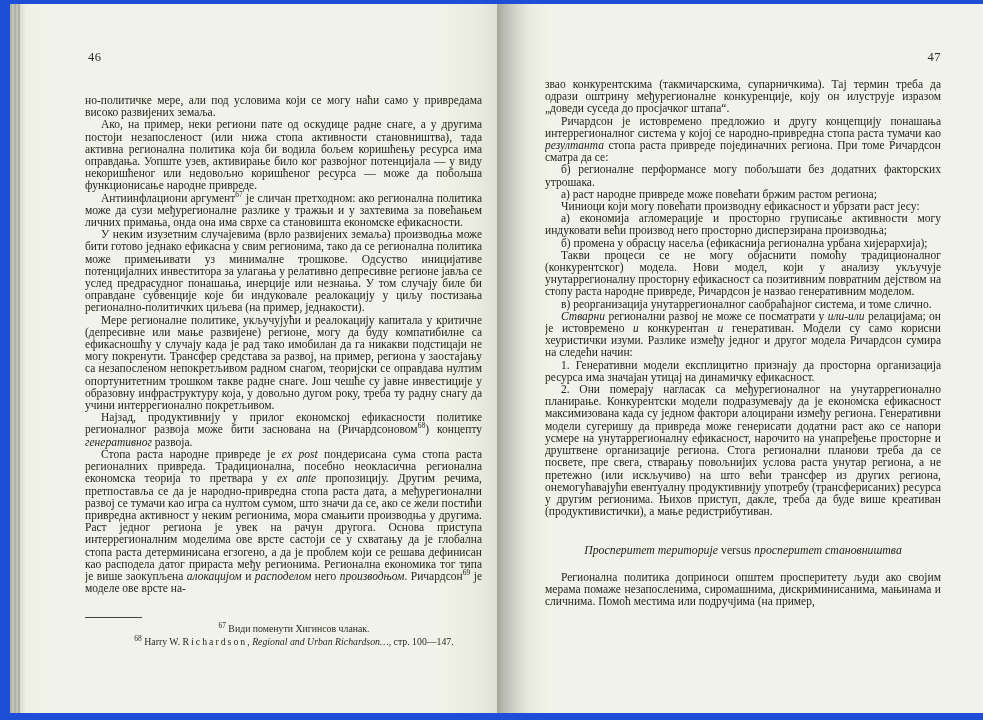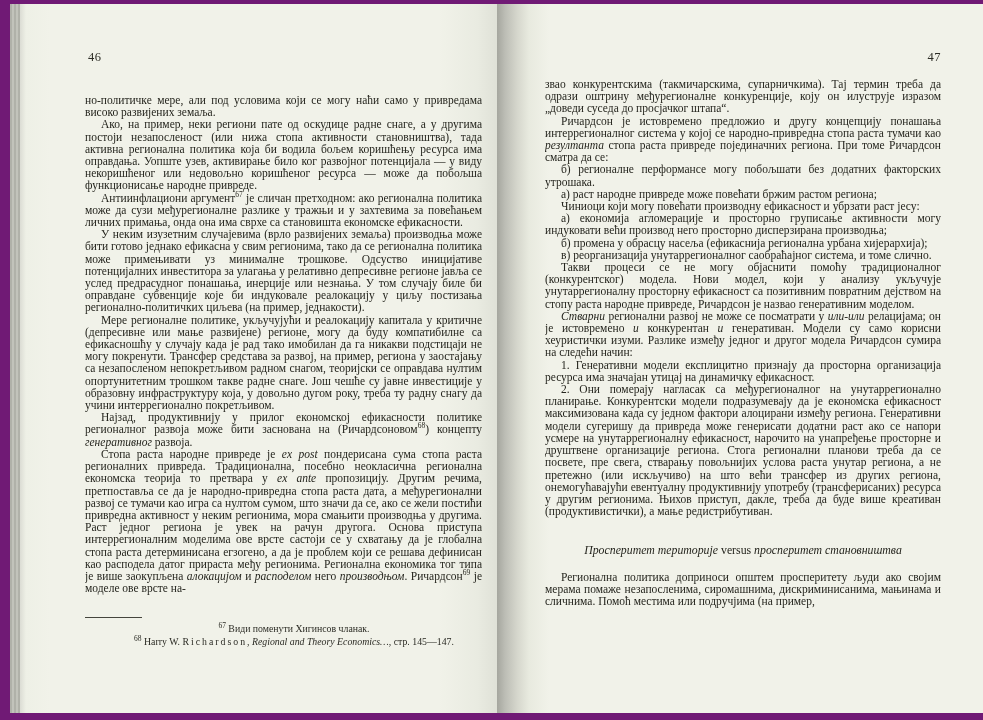--- a/index.html
+++ b/index.html
@@ -1,16 +1,16 @@
 <!DOCTYPE html>
 <html><head>
 <meta charset="utf-8">
 <style>
   html,body{margin:0;padding:0;background:#000;}
-  .scan{position:relative;width:983px;height:720px;background:#701a75;overflow:hidden;
+  .scan{position:relative;width:983px;height:720px;background:#1d4ed8;overflow:hidden;
         font-family:"Liberation Serif","DejaVu Serif",serif;}
   .page{position:absolute;top:4px;height:709px;}
   .page-left{left:10px;width:487px;
     background:linear-gradient(to right,#a9aaa2 0px,#c6c7bf 5px,#d8d9d1 9px,#eef0e6 16px,#f1f2e9 40px,#f1f2e9 88%,#e9ebe1 96%,#dfe1d7 100%);}
   .page-right{left:497px;width:578px;
     background:linear-gradient(to right,#a5a69e 0px,#bcbdb5 8px,#d5d6cc 20px,#e8eadf 32px,#f1f2e9 52px,#f1f2e9 100%);}
   .edge-streak{position:absolute;left:10px;top:4px;width:10px;height:709px;
     background:repeating-linear-gradient(to right,#b0b1a9 0 2px,#c2c3bb 2px 4px);}
   .pagenum{position:absolute;font-size:12.5px;color:#2c2c25;letter-spacing:.5px;}
   .pagenum-left{left:78px;top:46px;}
@@ -41,36 +41,36 @@
         <p class="para indent"><span>Ако, на пример, неки региони пате од оскудице радне снаге, а у другима постоји незапосленост (или нижа стопа активности становништва), тада активна регионална политика која би водила бољем коришћењу ресурса има оправдања. Уопште узев, активирање било ког развојног потенцијала — у виду некоришћеног или недовољно коришћеног ресурса — може да побољша функционисање народне привреде.</span></p>
         <p class="para indent"><span>Антиинфлациони аргумент</span><sup>67</sup><span> је сличан претходном: ако регионална политика може да сузи међурегионалне разлике у тражњи и у захтевима за повећањем личних примања, онда она има сврхе са становишта економске ефикасности.</span></p>
         <p class="para indent"><span>У неким изузетним случајевима (врло развијених земаља) производња може бити готово једнако ефикасна у свим регионима, тако да се регионална политика може примењивати уз минималне трошкове. Одсуство иницијативе потенцијалних инвеститора за улагања у релативно депресивне регионе јавља се услед предрасудног понашања, инерције или незнања. У том случају биле би оправдане субвенције које би индуковале реалокацију у циљу постизања регионално-политичких циљева (на пример, једнакости).</span></p>
         <p class="para indent"><span>Мере регионалне политике, укључујући и реалокацију капитала у критичне (депресивне или мање развијене) регионе, могу да буду компатибилне са ефикасношћу у случају када је рад тако имобилан да га никакви подстицаји не могу покренути. Трансфер средстава за развој, на пример, региона у заостајању са незапосленом непокретљивом радном снагом, теоријски се оправдава нултим опортунитетним трошком такве радне снаге. Још чешће су јавне инвестиције у образовну инфраструктуру која, у довољно дугом року, треба ту радну снагу да учини интеррегионално покретљивом.</span></p>
         <p class="para indent"><span>Најзад, продуктивнију у прилог економској ефикасности политике регионалног развоја може бити заснована на (Ричардсоновом</span><sup>68</sup><span>) концепту </span><span class="it">генеративног</span><span> развоја.</span></p>
         <p class="para indent"><span>Стопа раста народне привреде је </span><span class="it">ex post</span><span> пондерисана сума стопа раста регионалних привреда. Традиционална, посебно неокласична регионална економска теорија то претвара у </span><span class="it">ex ante</span><span> пропозицију. Другим речима, претпоставља се да је народно-привредна стопа раста дата, а међурегионални развој се тумачи као игра са нултом сумом, што значи да се, ако се жели постићи привредна активност у неким регионима, мора смањити производња у другима. Раст једног региона је увек на рачун другога. Основа приступа интеррегионалним моделима ове врсте састоји се у схватању да је глобална стопа раста детерминисана егзогено, а да је проблем који се решава дефинисан као расподела датог прираста међу регионима. Регионална економика тог типа је више заокупљена </span><span class="it">алокацијом</span><span> и </span><span class="it">расподелом</span><span> него </span><span class="it">производњом</span><span>. Ричардсон</span><sup>69</sup><span> је моделе ове врсте на-</span></p>
       </div>
     <div class="fn-rule"></div>
     <div class="fn-block">
         <p class="para indent"><sup>67</sup><span> Види поменути Хигинсов чланак.</span></p>
-        <p class="para indent"><sup>68</sup><span> Harry W. </span><span class="sp">Richardson</span><span>, </span><span class="it">Regional and Theory Economics…</span><span>, стр. 145—147.</span></p>
+        <p class="para indent"><sup>68</sup><span> Harry W. </span><span class="sp">Richardson</span><span>, </span><span class="it">Regional and Urban Richardson…</span><span>, стр. 100—147.</span></p>
       </div>
   </div>
   <div class="edge-streak"></div>
   <div class="page page-right">
     <div class="pagenum pagenum-right">47</div>
     <div class="body-block right-body">
         <p class="para"><span>звао конкурентскима (такмичарскима, супарничкима). Тај термин треба да одрази оштрину међурегионалне конкуренције, коју он илуструје изразом „доведи суседа до просјачког штапа“.</span></p>
         <p class="para indent"><span>Ричардсон је истовремено предложио и другу концепцију понашања интеррегионалног система у којој се народно-привредна стопа раста тумачи као </span><span class="it">резултанта</span><span> стопа раста привреде појединачних региона. При томе Ричардсон сматра да се:</span></p>
         <p class="para indent"><span>б) регионалне перформансе могу побољшати без додатних факторских утрошака.</span></p>
         <p class="para indent"><span>а) раст народне привреде може повећати бржим растом региона;</span></p>
         <p class="para indent"><span>Чиниоци који могу повећати производну ефикасност и убрзати раст јесу:</span></p>
         <p class="para indent"><span>а) економија агломерације и просторно груписање активности могу индуковати већи производ него просторно дисперзирана производња;</span></p>
         <p class="para indent"><span>б) промена у обрасцу насеља (ефикаснија регионална урбана хијерархија);</span></p>
+        <p class="para indent"><span>Такви процеси се не могу објаснити помоћу традиционалног (конкурентског) модела. Нови модел, који у анализу укључује унутаррегионалну просторну ефикасност са позитивним повратним дејством на стопу раста народне привреде, Ричардсон је назвао генеративним моделом.</span></p>
         <p class="para indent"><span>в) реорганизација унутаррегионалног саобраћајног система, и томе слично.</span></p>
-        <p class="para indent"><span>Такви процеси се не могу објаснити помоћу традиционалног (конкурентског) модела. Нови модел, који у анализу укључује унутаррегионалну просторну ефикасност са позитивним повратним дејством на стопу раста народне привреде, Ричардсон је назвао генеративним моделом.</span></p>
         <p class="para indent"><span class="it">Стварни</span><span> регионални развој не може се посматрати у </span><span class="it">или-или</span><span> релацијама; он је истовремено </span><span class="it">и</span><span> конкурентан </span><span class="it">и</span><span> генеративан. Модели су само корисни хеуристички изуми. Разлике између једног и другог модела Ричардсон сумира на следећи начин:</span></p>
         <p class="para indent"><span>1. Генеративни модели експлицитно признају да просторна организација ресурса има значајан утицај на динамичку ефикасност.</span></p>
         <p class="para indent"><span>2. Они померају нагласак са међурегионалног на унутаррегионално планирање. Конкурентски модели подразумевају да је економска ефикасност максимизована када су једном фактори алоцирани између региона. Генеративни модели сугеришу да привреда може генерисати додатни раст ако се напори усмере на унутаррегионалну ефикасност, нарочито на унапређење просторне и друштвене организације региона. Стога регионални планови треба да се посвете, пре свега, стварању повољнијих услова раста унутар региона, а не претежно (или искључиво) на што већи трансфер из других региона, онемогућавајући евентуалну продуктивнију употребу (трансферисаних) ресурса у другим регионима. Њихов приступ, дакле, треба да буде више креативан (продуктивистички), а мање редистрибутиван.</span></p>
         <p class="para heading"><span class="it">Просперитет територије</span><span> versus </span><span class="it">просперитет становништва</span></p>
         <p class="para indent"><span>Регионална политика доприноси општем просперитету људи ако својим мерама помаже незапосленима, сиромашнима, дискриминисанима, мањинама и сличнима. Помоћ местима или подручјима (на пример,</span></p>
       </div>
   </div>
 </div>
 
 </body></html>

